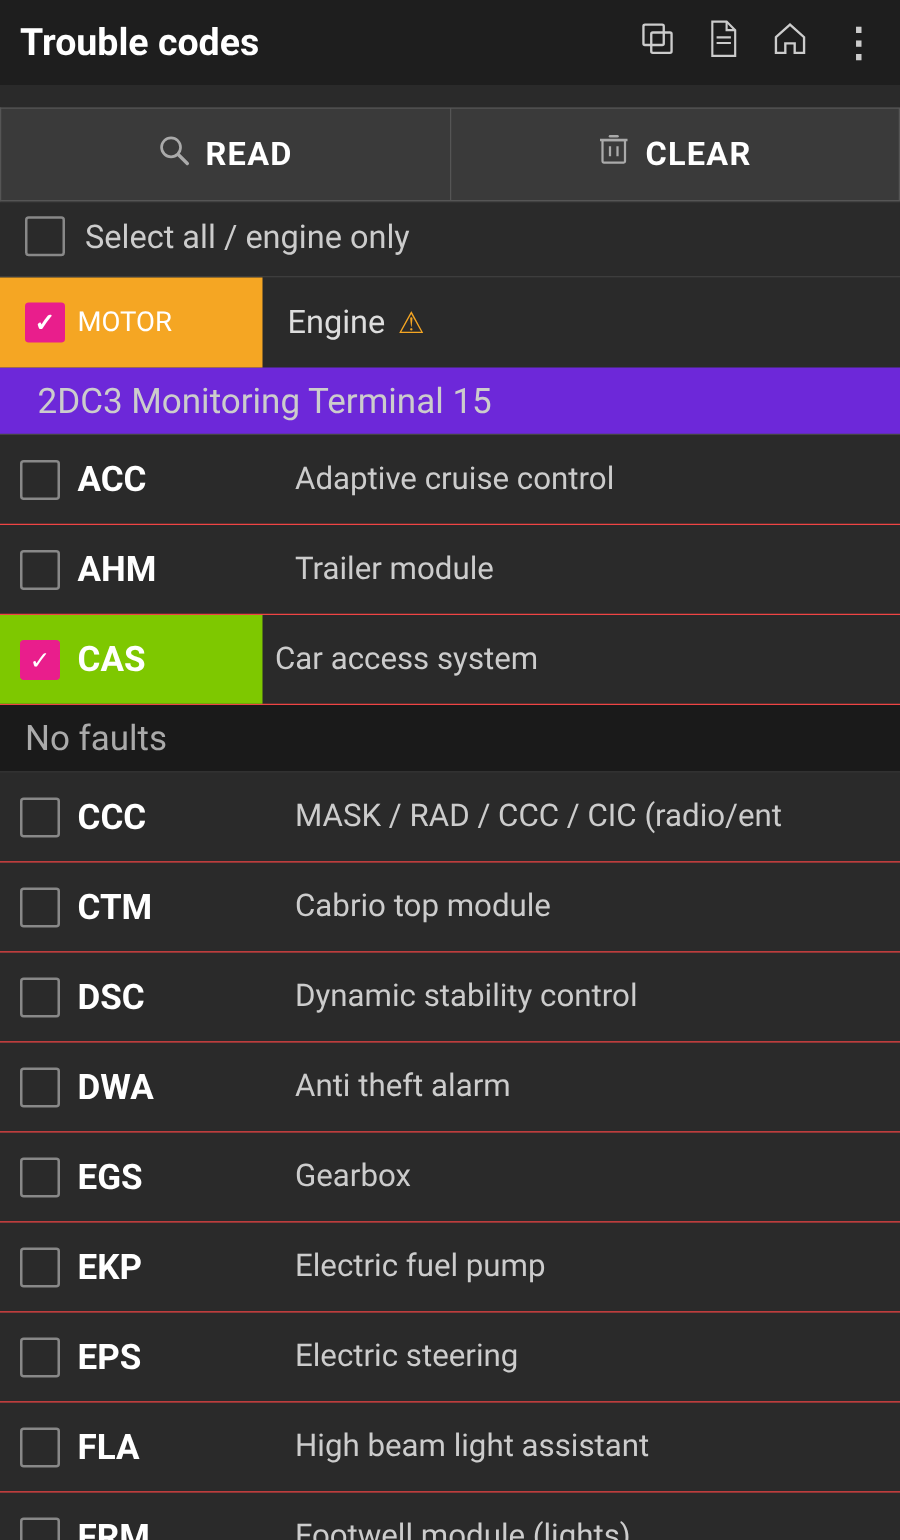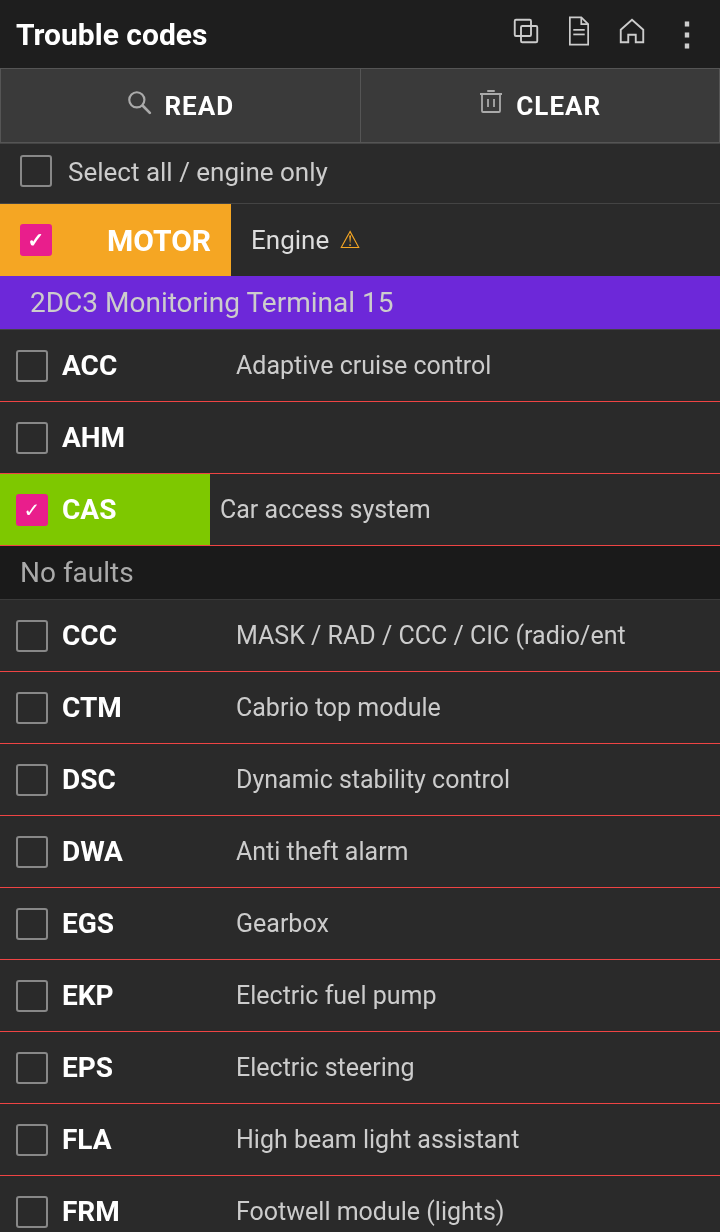--- a/index.html
+++ b/index.html
@@ -37,20 +37,21 @@
       font-size: 28px;
       cursor: pointer;
     }
 
     
     .toolbar {
       display: flex;
       height: 76px;
       background: #2a2a2a;
       border-bottom: 1px solid #444;
+      margin-top: 18px;
     }
     .toolbar-btn {
       flex: 1;
       display: flex;
       align-items: center;
       justify-content: center;
       gap: 12px;
       font-size: 26px;
       font-weight: bold;
       color: #ffffff;
@@ -246,21 +247,21 @@
 </div>
 
 <div class="select-all-row">
   <div class="checkbox"></div>
   <span style="font-size:26px; color:#cccccc;">Select all / engine only</span>
 </div>
 
 <div class="section-motor">
   <div class="motor-label">
     <div class="checkbox checked">✓</div>
-    <span style="font-size:30px; font-weight:bold;margin-left:45px;">MOTOR</span>
+    <span style="font-size:22px; font-weight:normal;">MOTOR</span>
   </div>
   <div class="motor-description">
     <span>Engine</span>
     <span class="warning-icon">⚠</span>
   </div>
 </div>
 
 <div class="dtc-header">
   <span>2DC3 Monitoring Terminal 15</span>
 </div>
@@ -271,20 +272,21 @@
         <div class="checkbox"></div>
         <span class="item-code">ACC</span>
       </div>
       <span class="item-desc">Adaptive cruise control</span>
     </div>
     <div class="list-item">
       <div class="item-code-area">
         <div class="checkbox"></div>
         <span class="item-code">AHM</span>
       </div>
+      <span class="item-desc">Trailer module</span>
     </div>
     <div class="list-item cas-active">
       <div class="item-code-area cas-highlight">
         <div class="checkbox checked">✓</div>
         <span class="item-code">CAS</span>
       </div>
       <span class="item-desc">Car access system</span>
     </div>
     <div class="no-faults">No faults</div>
     <div class="list-item">

